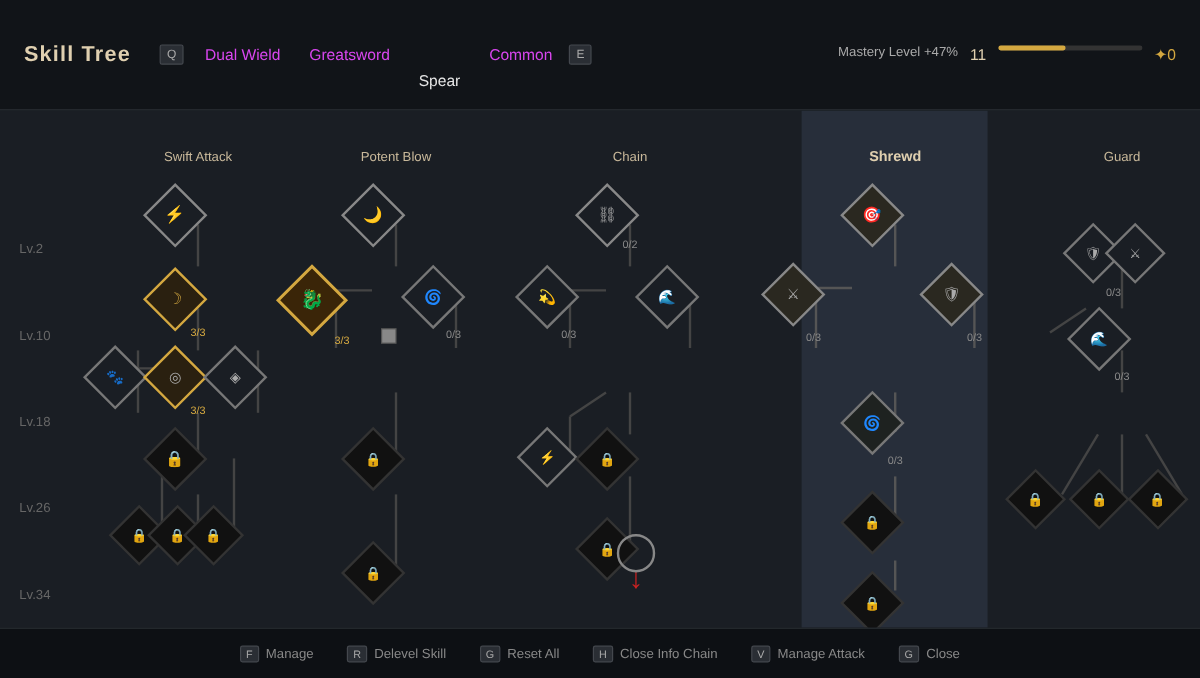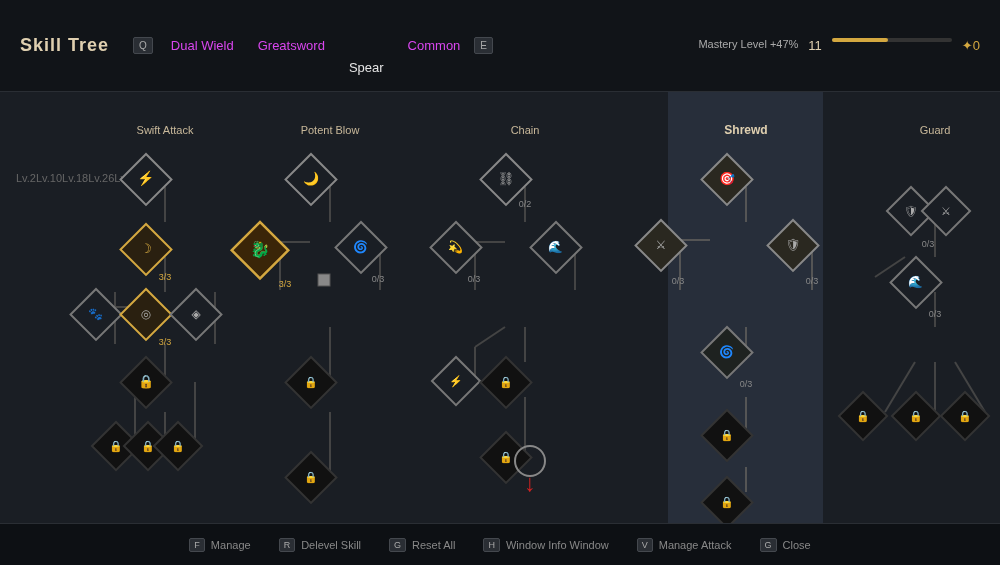--- a/index.html
+++ b/index.html
@@ -90,21 +90,21 @@
       display: flex;
       position: relative;
       height: 460px;
       overflow: hidden;
     }
 
     
     .level-labels {
       width: 60px;
       display: flex;
-      flex-direction: row;
+      flex-direction: column;
       justify-content: space-around;
       padding: 80px 0 20px 0;
       padding-left: 16px;
     }
     .level-label {
       font-size: 11px;
       color: #666;
     }
 
     
@@ -444,21 +444,21 @@
   <div class="footer-item">
     <span class="footer-key">R</span>
     <span>Delevel Skill</span>
   </div>
   <div class="footer-item">
     <span class="footer-key">G</span>
     <span>Reset All</span>
   </div>
   <div class="footer-item">
     <span class="footer-key">H</span>
-    <span>Window Info Window</span>
+    <span>Close Info Chain</span>
   </div>
   <div class="footer-item">
     <span class="footer-key">V</span>
     <span>Manage Attack</span>
   </div>
   <div class="footer-item">
     <span class="footer-key">G</span>
     <span>Close</span>
   </div>
 </div>

